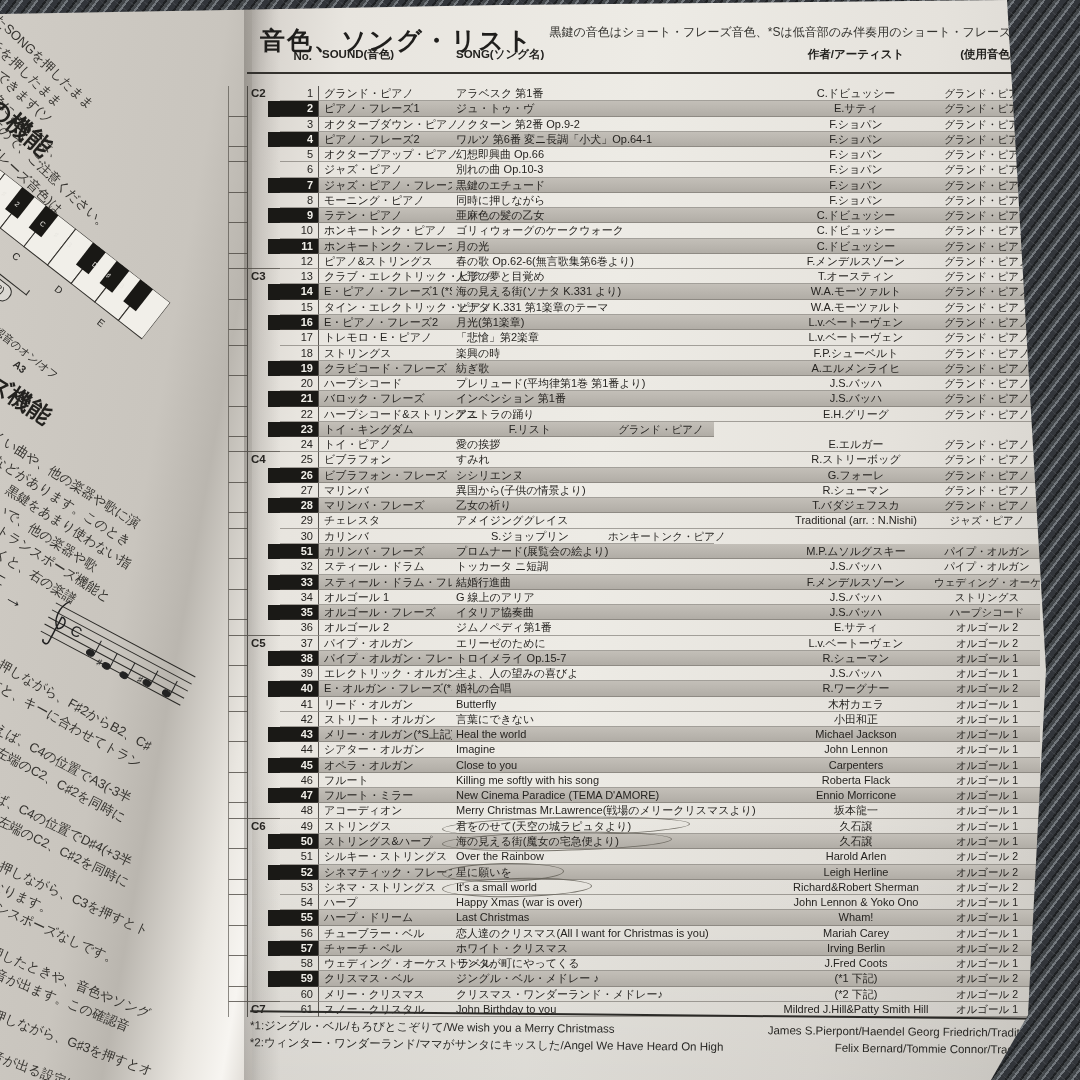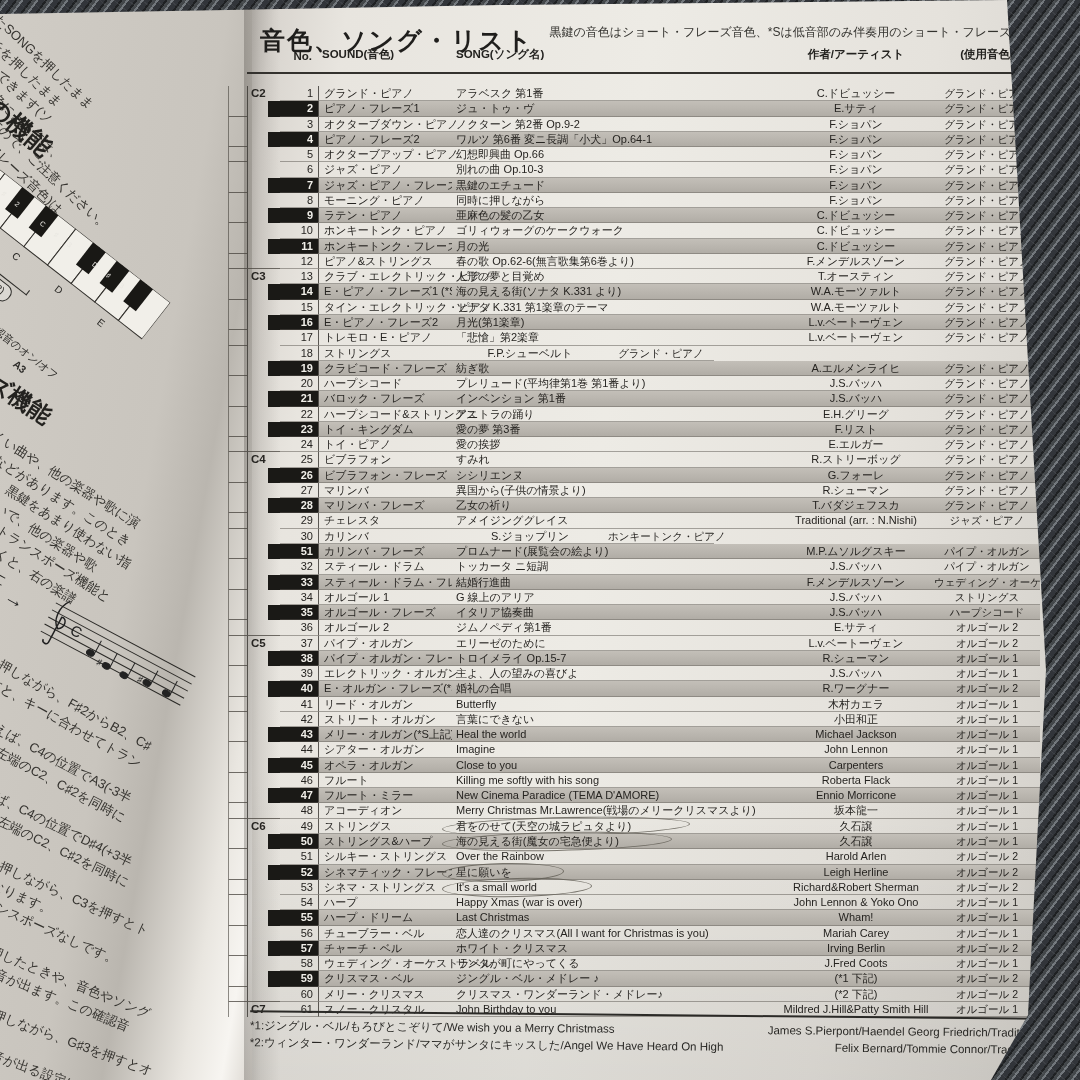--- a/index.html
+++ b/index.html
@@ -388,20 +388,21 @@
         <div class="cell snd">トレモロ・E・ピアノ</div>
         <div class="cell sng">「悲愴」第2楽章</div>
         <div class="cell art">L.v.ベートーヴェン</div>
         <div class="cell use">グランド・ピアノ</div>
       </div>
       <div class="row">
         <div class="cell ext"></div>
         <div class="cell oct"></div>
         <div class="cell num">18</div>
         <div class="cell snd">ストリングス</div>
+        <div class="cell sng">楽興の時</div>
         <div class="cell art">F.P.シューベルト</div>
         <div class="cell use">グランド・ピアノ</div>
       </div>
       <div class="row shade">
         <div class="cell ext kb"></div>
         <div class="cell oct"></div>
         <div class="cell num">19</div>
         <div class="cell snd">クラビコード・フレーズ</div>
         <div class="cell sng">紡ぎ歌</div>
         <div class="cell art">A.エルメンライヒ</div>
@@ -432,21 +433,20 @@
         <div class="cell snd">ハープシコード&amp;ストリングス</div>
         <div class="cell sng">アニトラの踊り</div>
         <div class="cell art">E.H.グリーグ</div>
         <div class="cell use">グランド・ピアノ</div>
       </div>
       <div class="row shade">
         <div class="cell ext kb"></div>
         <div class="cell oct"></div>
         <div class="cell num">23</div>
         <div class="cell snd">トイ・キングダム</div>
-        <div class="cell sng">愛の夢 第3番</div>
         <div class="cell art">F.リスト</div>
         <div class="cell use">グランド・ピアノ</div>
       </div>
       <div class="row">
         <div class="cell ext kb"></div>
         <div class="cell oct ob"></div>
         <div class="cell num">24</div>
         <div class="cell snd">トイ・ピアノ</div>
         <div class="cell sng">愛の挨拶</div>
         <div class="cell art">E.エルガー</div>

